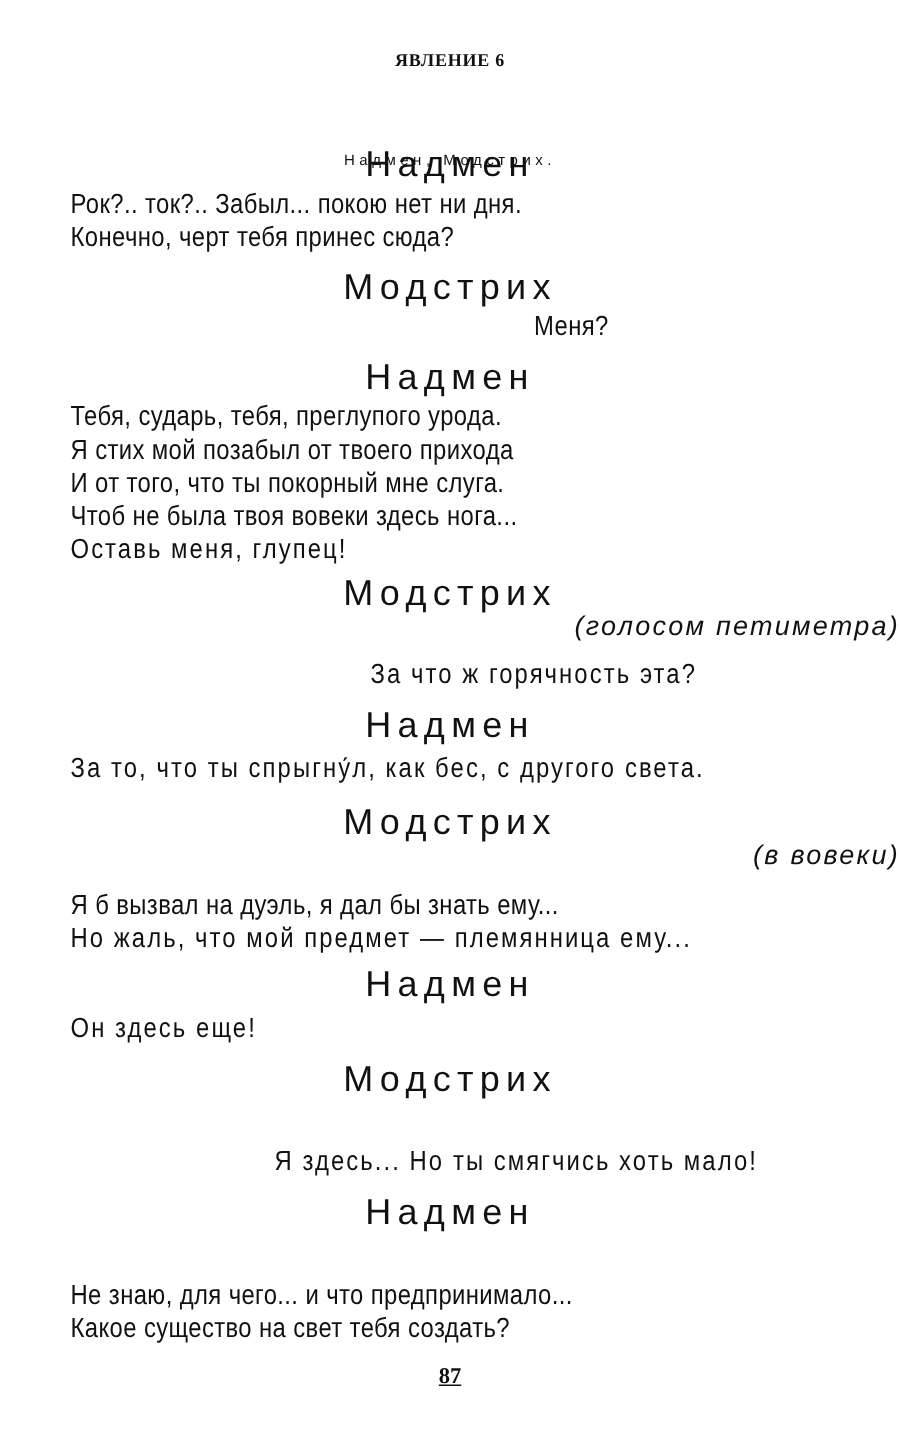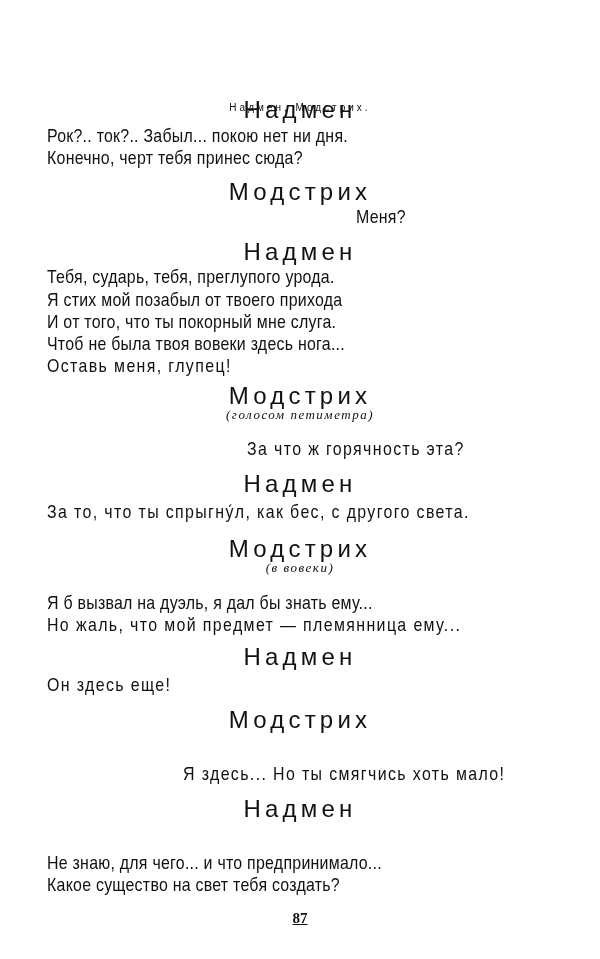--- a/index.html
+++ b/index.html
@@ -10,29 +10,30 @@
     }
     .page { position: absolute; left: 0; top: 0; width: 600px; height: 959px; }
     .abs { position: absolute; white-space: nowrap; }
     .center { left: 0; width: 600px; text-align: center; }
     .scene-title {
       font-family: "Liberation Serif", serif; font-weight: bold;
       font-size: 12px; letter-spacing: 0.5px;
     }
     .cast { font-family: Liberation Sans, sans-serif; font-size: 10px; letter-spacing: 3px; margin-top: 36px; }
     .speaker { font-family: "Liberation Sans", sans-serif; font-size: 24px; letter-spacing: 4.2px; }
-    .direction { font-family: Liberation Serif, serif; font-style: italic; font-size: 13px; letter-spacing: 1.5px; }
+    .direction { font-family: Liberation Sans, sans-serif; font-style: italic; font-size: 18px; letter-spacing: 1.5px; text-align: right; }
     .line { font-family: "Liberation Sans", sans-serif; font-size: 18.5px; transform: scaleX(0.86); transform-origin: left top; letter-spacing: 0.3px; }
     .line-wide { letter-spacing: 1.6px; }
     .page-num { font-family: "Liberation Serif", serif; font-weight: bold; font-size: 15px; }
   </style>
 </head>
 <body>
 
 <div class="page">
+  <div class="abs center scene-title" style="top:33px;">ЯВЛЕНИЕ 6</div>
   <div class="abs center cast" style="top:66px;">Надмен, Модстрих.</div>
 
   <div class="abs center speaker" style="top:96px;">Надмен</div>
   <div class="abs line" style="left:47px; top:125px;">Рок?.. ток?.. Забыл... покою нет ни дня.</div>
   <div class="abs line" style="left:47px; top:147px;">Конечно, черт тебя принес сюда?</div>
 
   <div class="abs center speaker" style="top:178px;">Модстрих</div>
   <div class="abs line" style="left:356px; top:206px;">Меня?</div>
 
   <div class="abs center speaker" style="top:238px;">Надмен</div>

